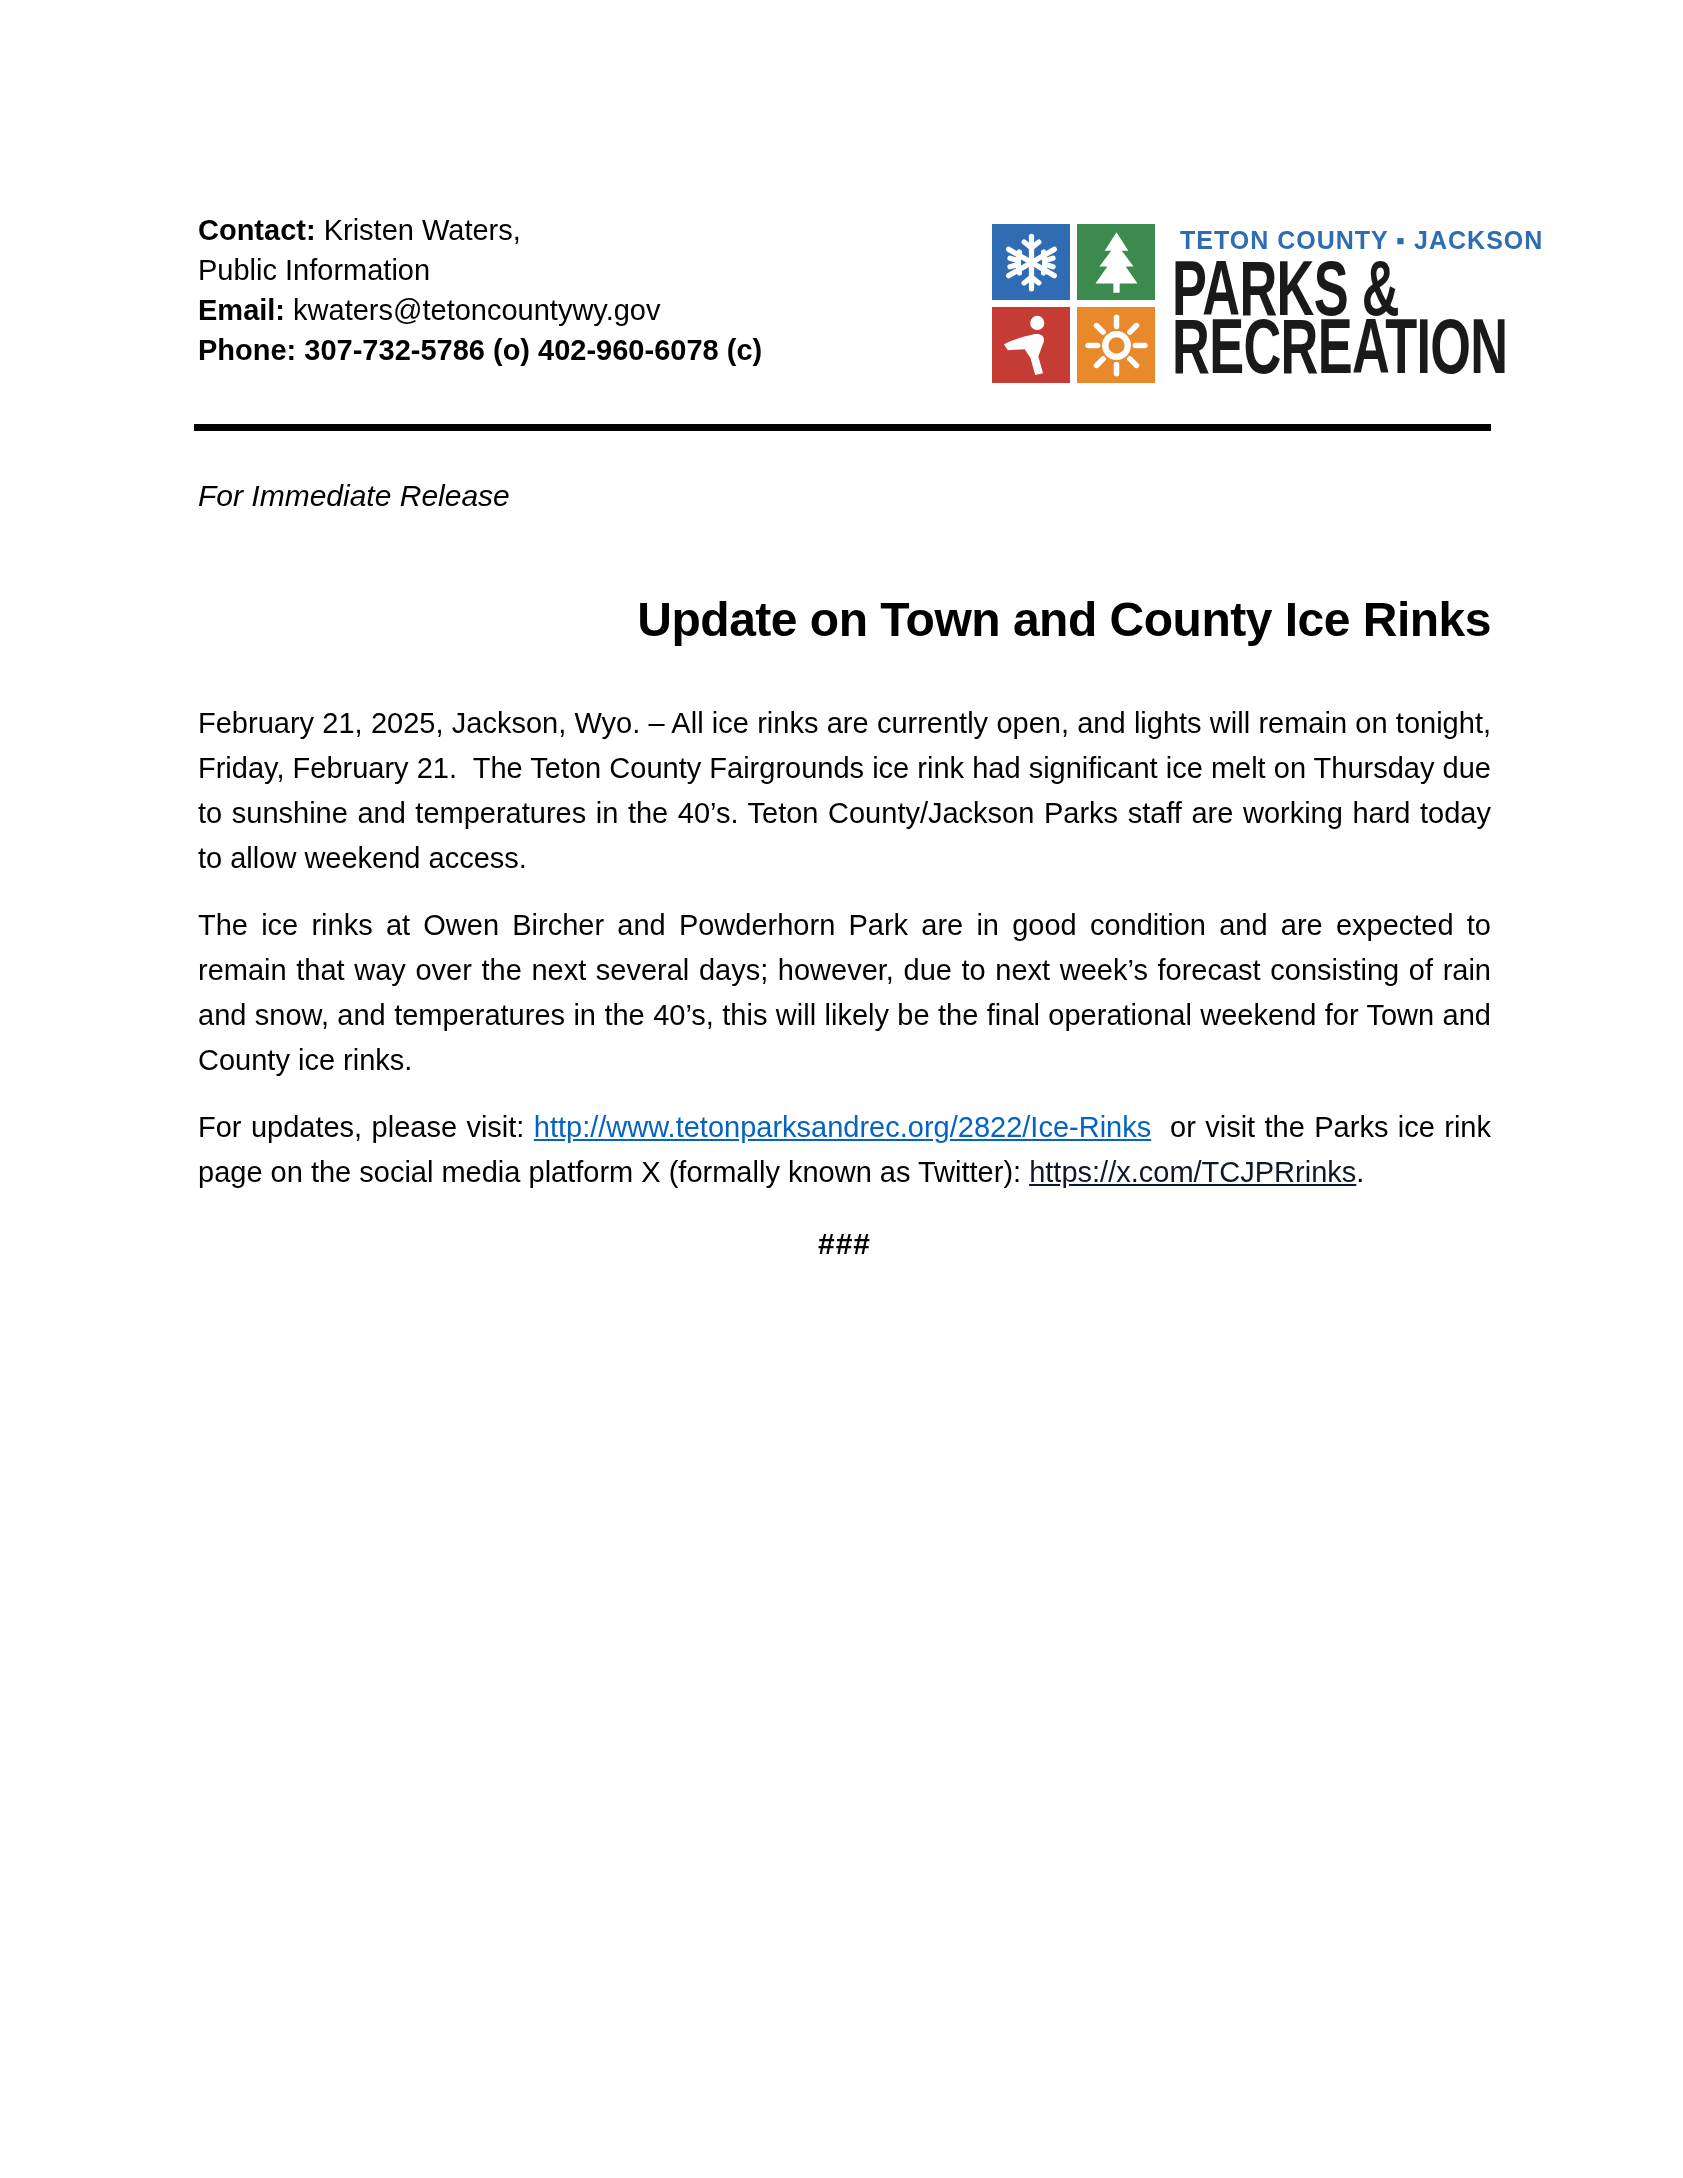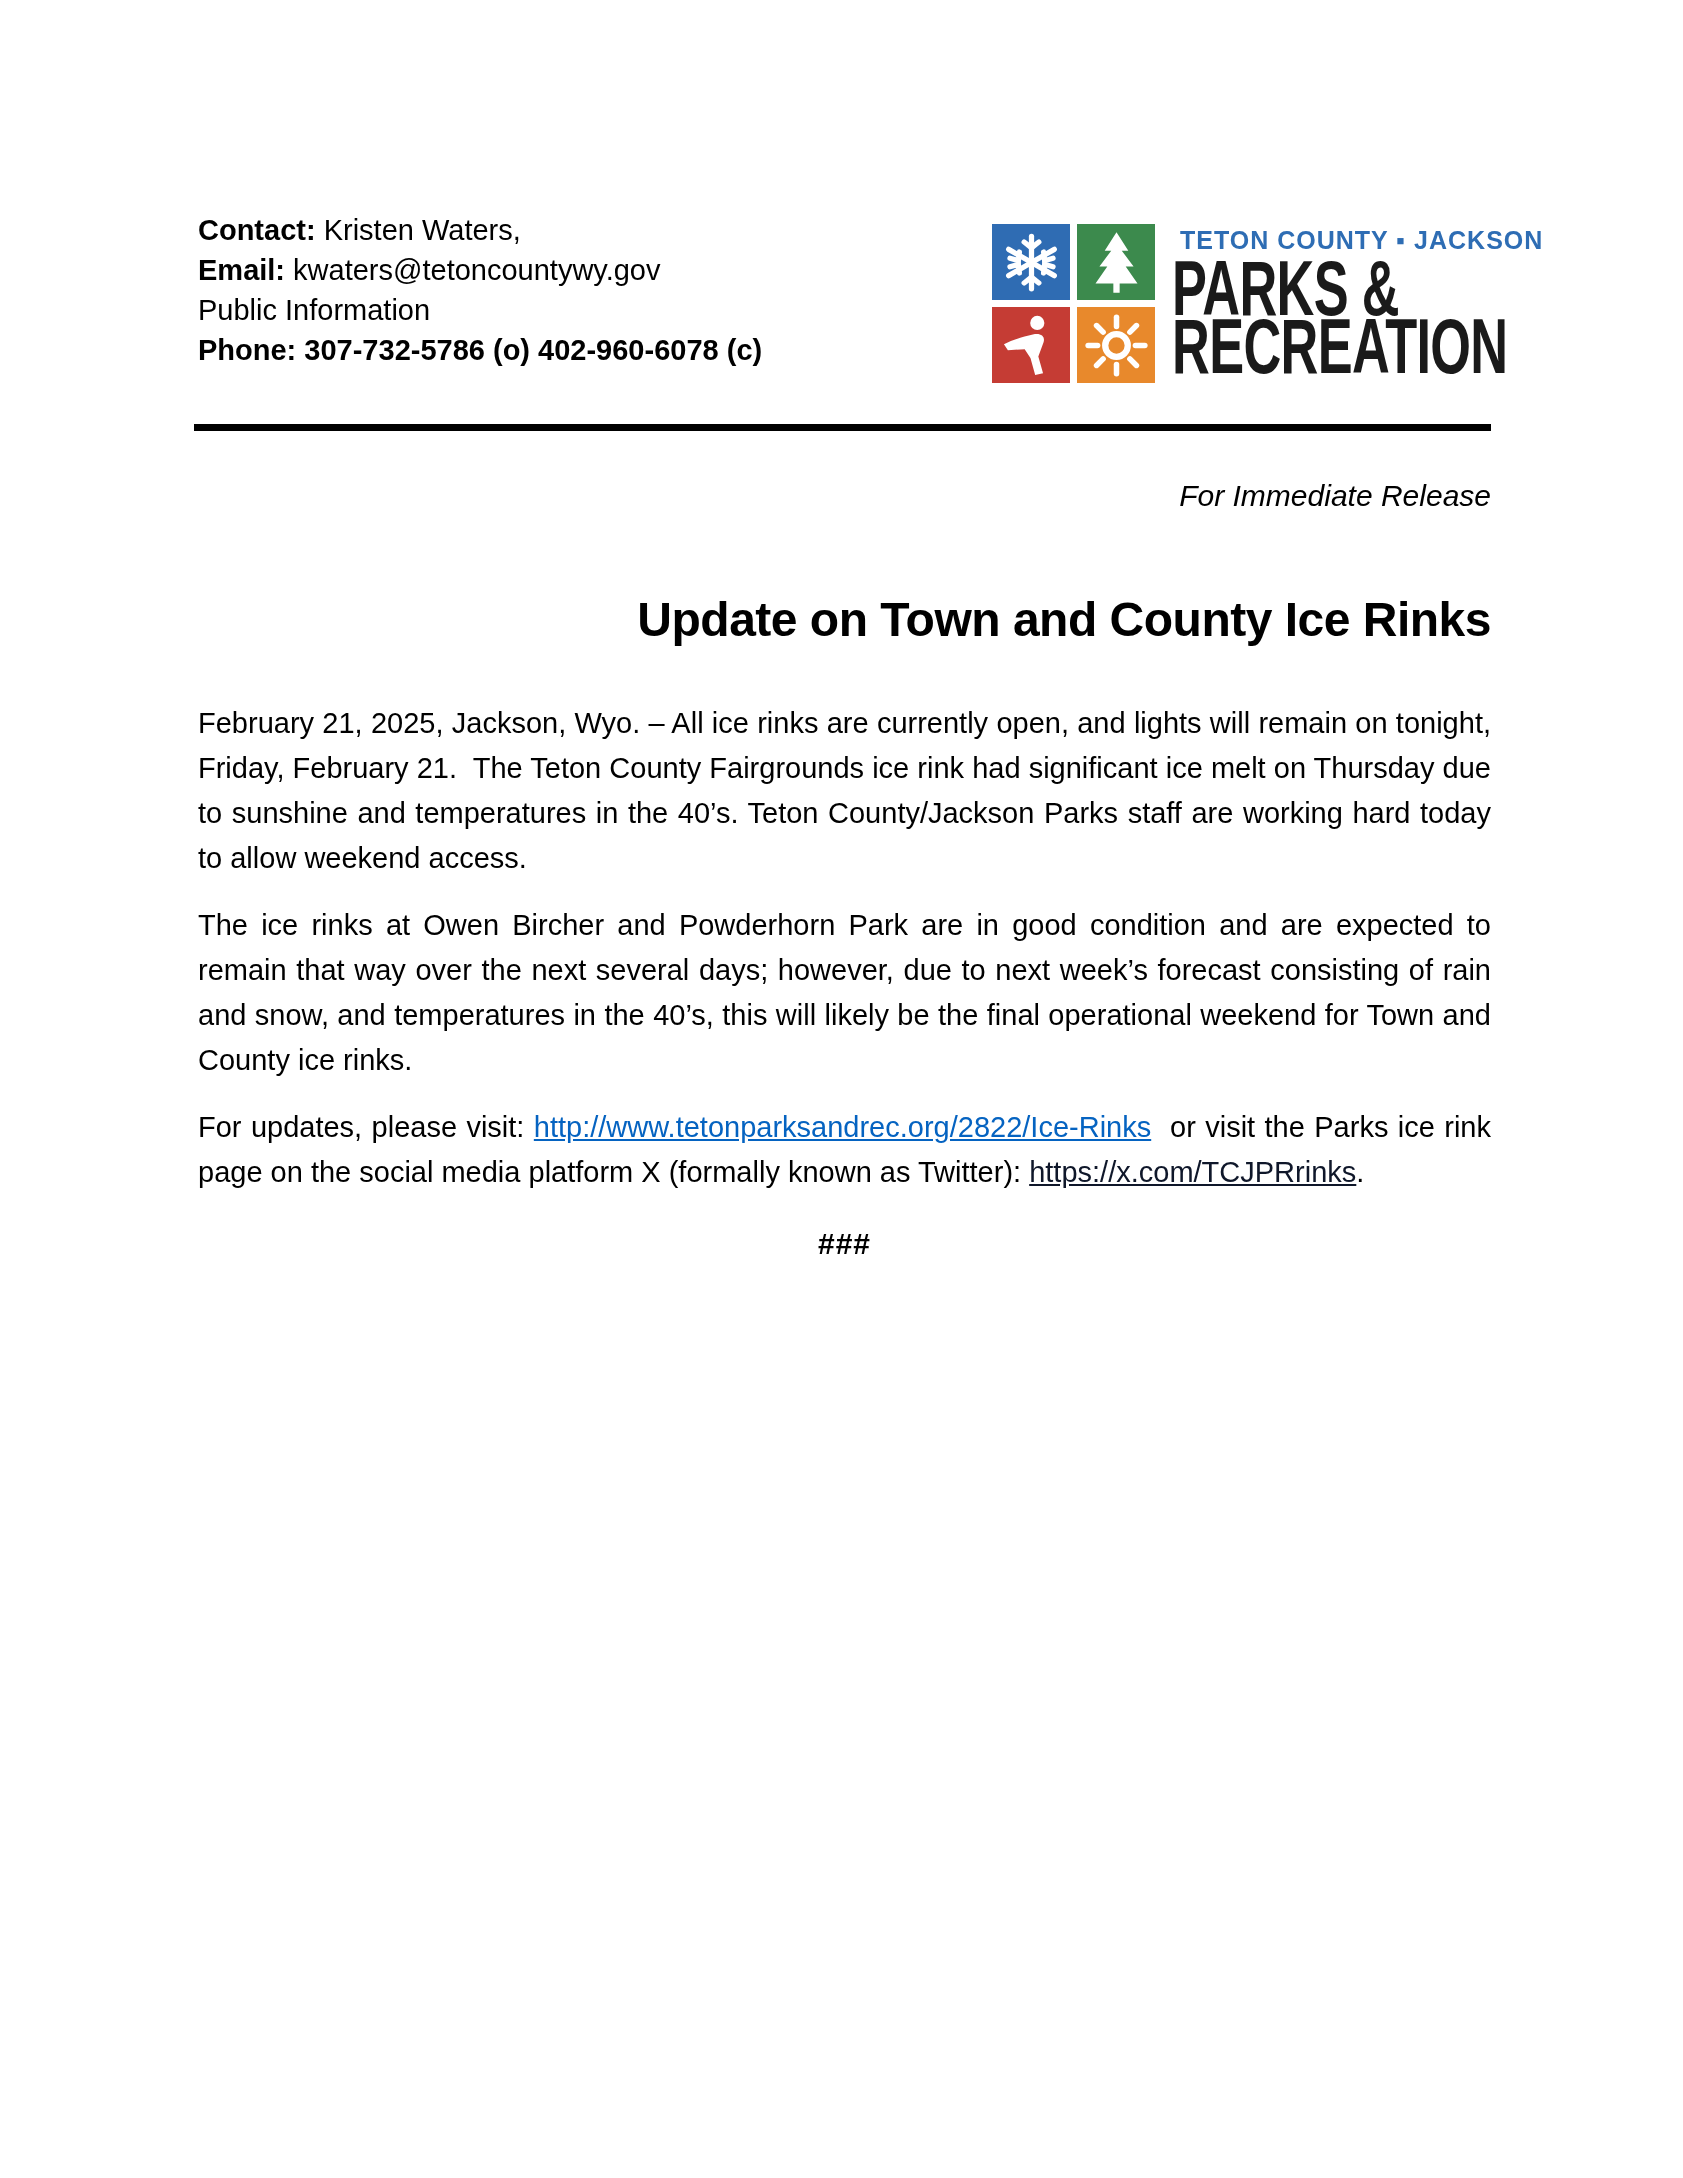--- a/index.html
+++ b/index.html
@@ -41,21 +41,21 @@
     transform:scaleX(0.68);transform-origin:left center;
     color:#1a1a1a;
   }
 
   
   .rule{position:absolute;left:194px;top:424px;width:1297px;height:7px;background:#000;}
 
   
   .release{
     position:absolute;left:198px;top:479px;width:1293px;
-    text-align:right;font-style:italic;font-size:30px;
+    text-align:left;font-style:italic;font-size:30px;
   }
   .headline{
     position:absolute;left:198px;top:592px;width:1293px;
     text-align:right;font-weight:700;font-size:48px;letter-spacing:-0.5px;
   }
 
   
   .body-copy{
     position:absolute;left:198px;top:701px;width:1293px;
     font-size:29px;line-height:45px;text-align:justify;
@@ -68,22 +68,22 @@
     letter-spacing:1px;font-size:30px;
   }
 </style>
 </head>
 <body>
 
 <div class="page">
 
   <div class="contact">
     <div><span class="lbl">Contact:</span><span> Kristen Waters,</span></div>
+    <div>Public Information</div>
     <div><span class="lbl">Email:</span><span>  kwaters@tetoncountywy.gov</span></div>
-    <div>Public Information</div>
     <div class="bold-line">Phone: 307-732-5786 (o) 402-960-6078 (c)</div>
   </div>
 
   <div class="logo">
     <div class="logo-grid">
       <div class="tile" style="background-color: rgb(47, 108, 179);">
         <svg viewBox="0 0 24 24" fill="none" stroke="#fff" stroke-width="2" stroke-linecap="round">
           <line x1="12" y1="2" x2="12" y2="22"></line>
           <line x1="3.3" y1="7" x2="20.7" y2="17"></line>
           <line x1="20.7" y1="7" x2="3.3" y2="17"></line>

